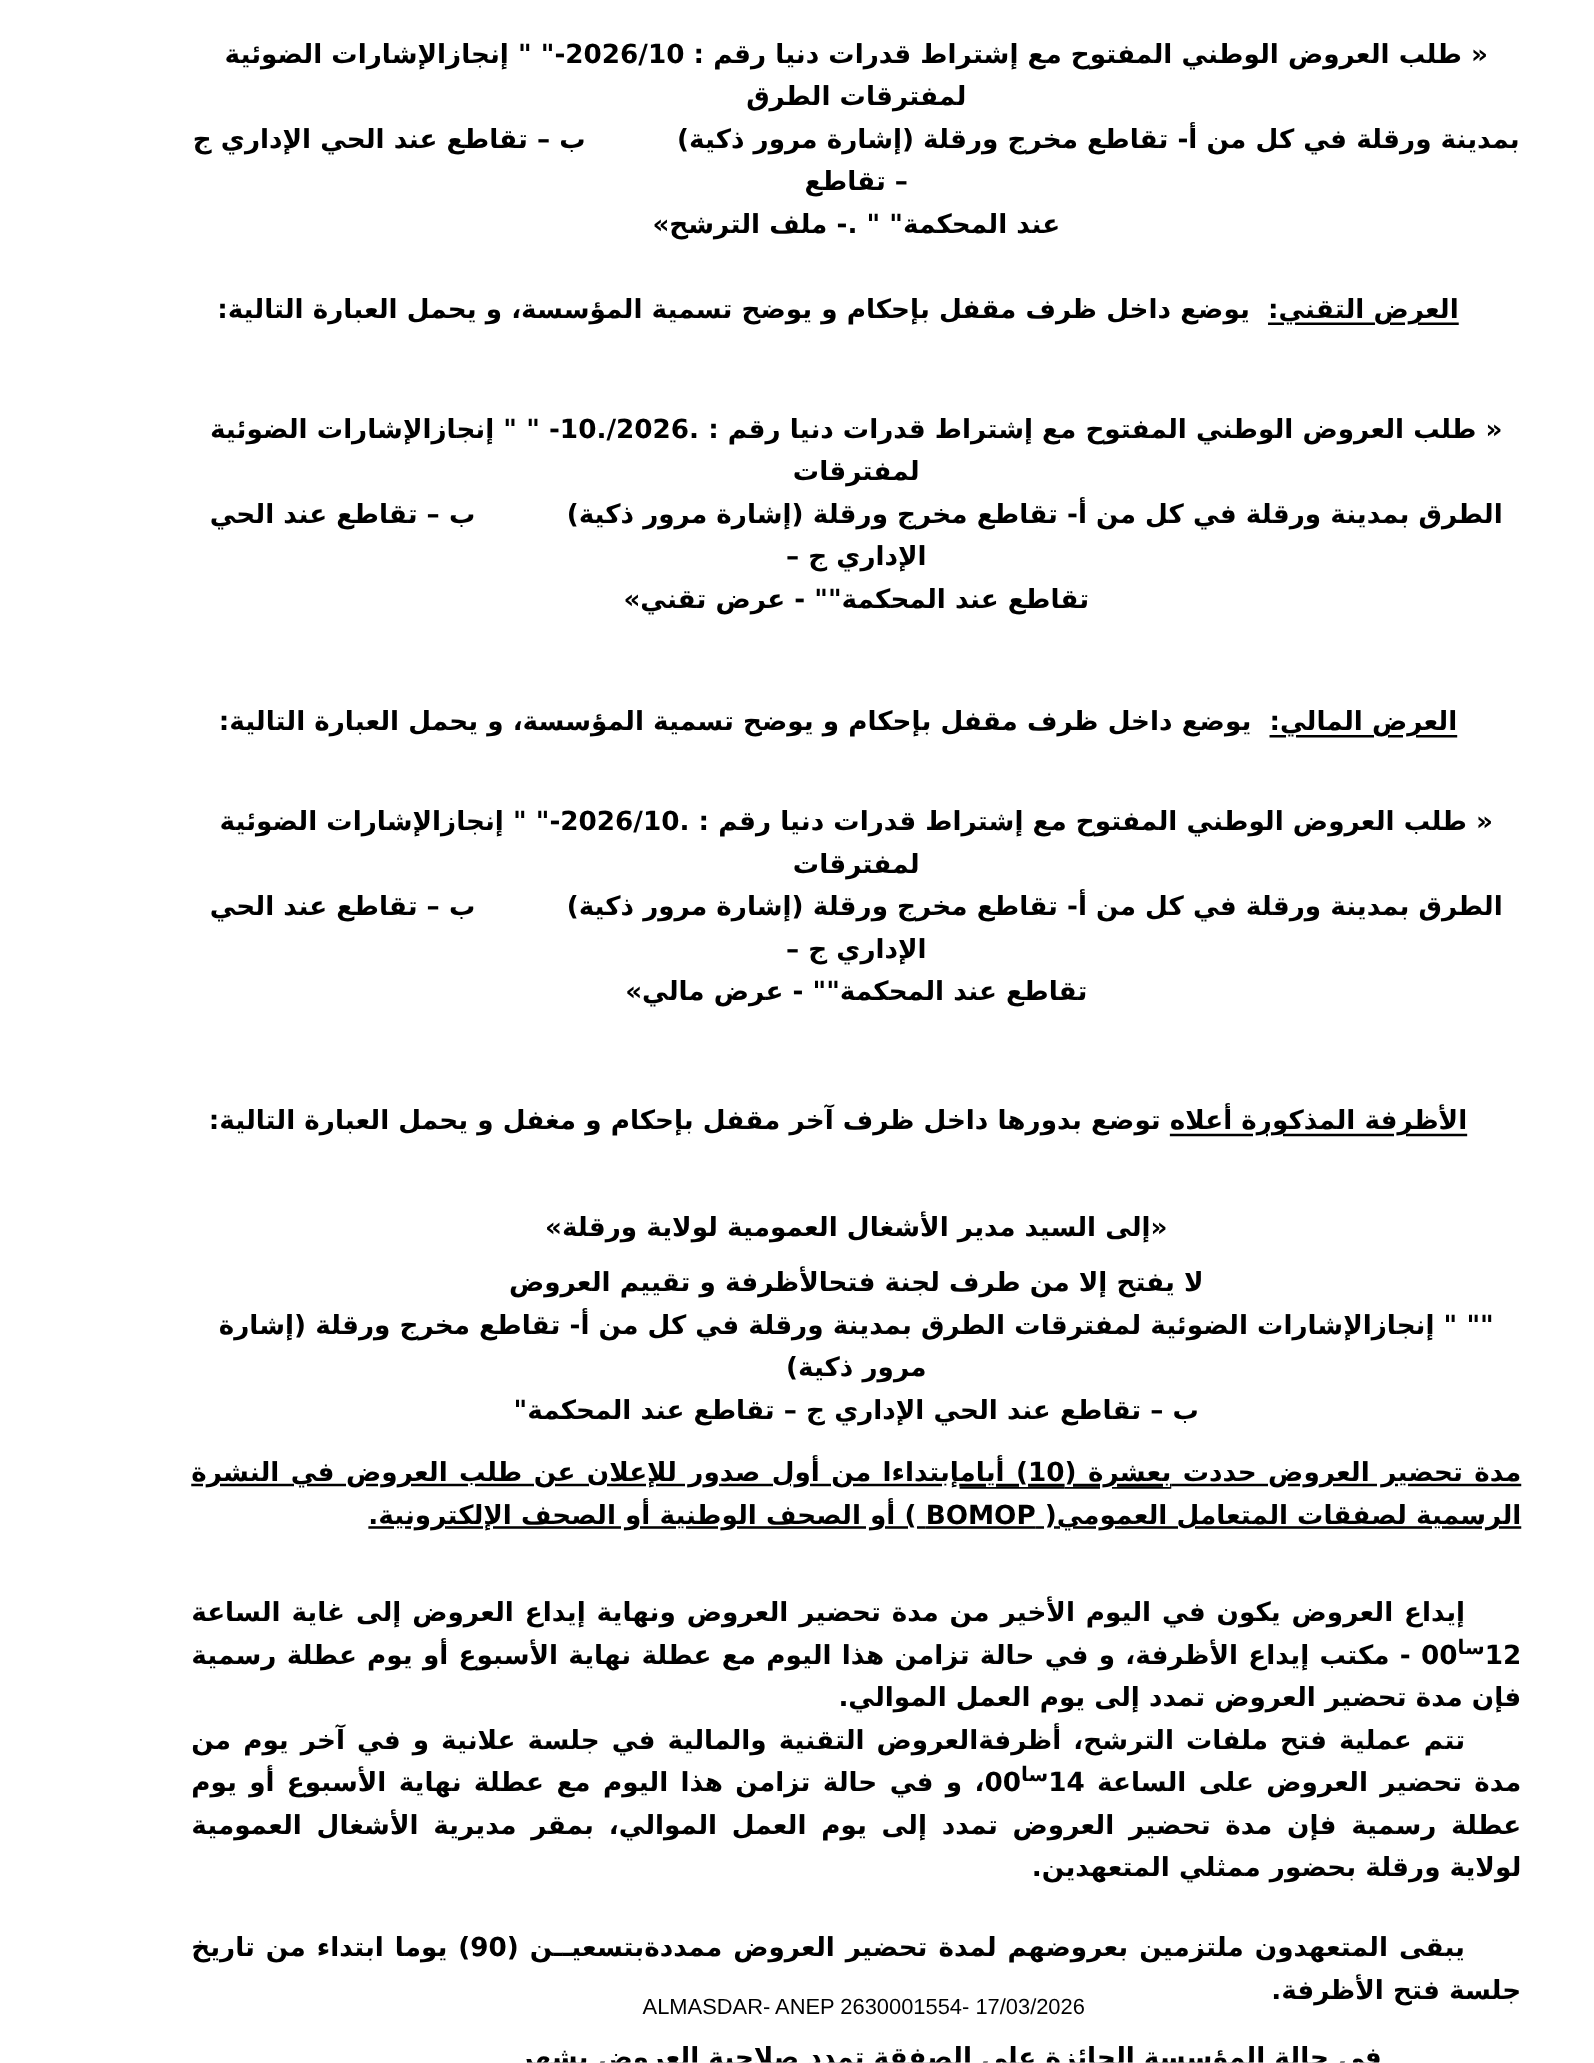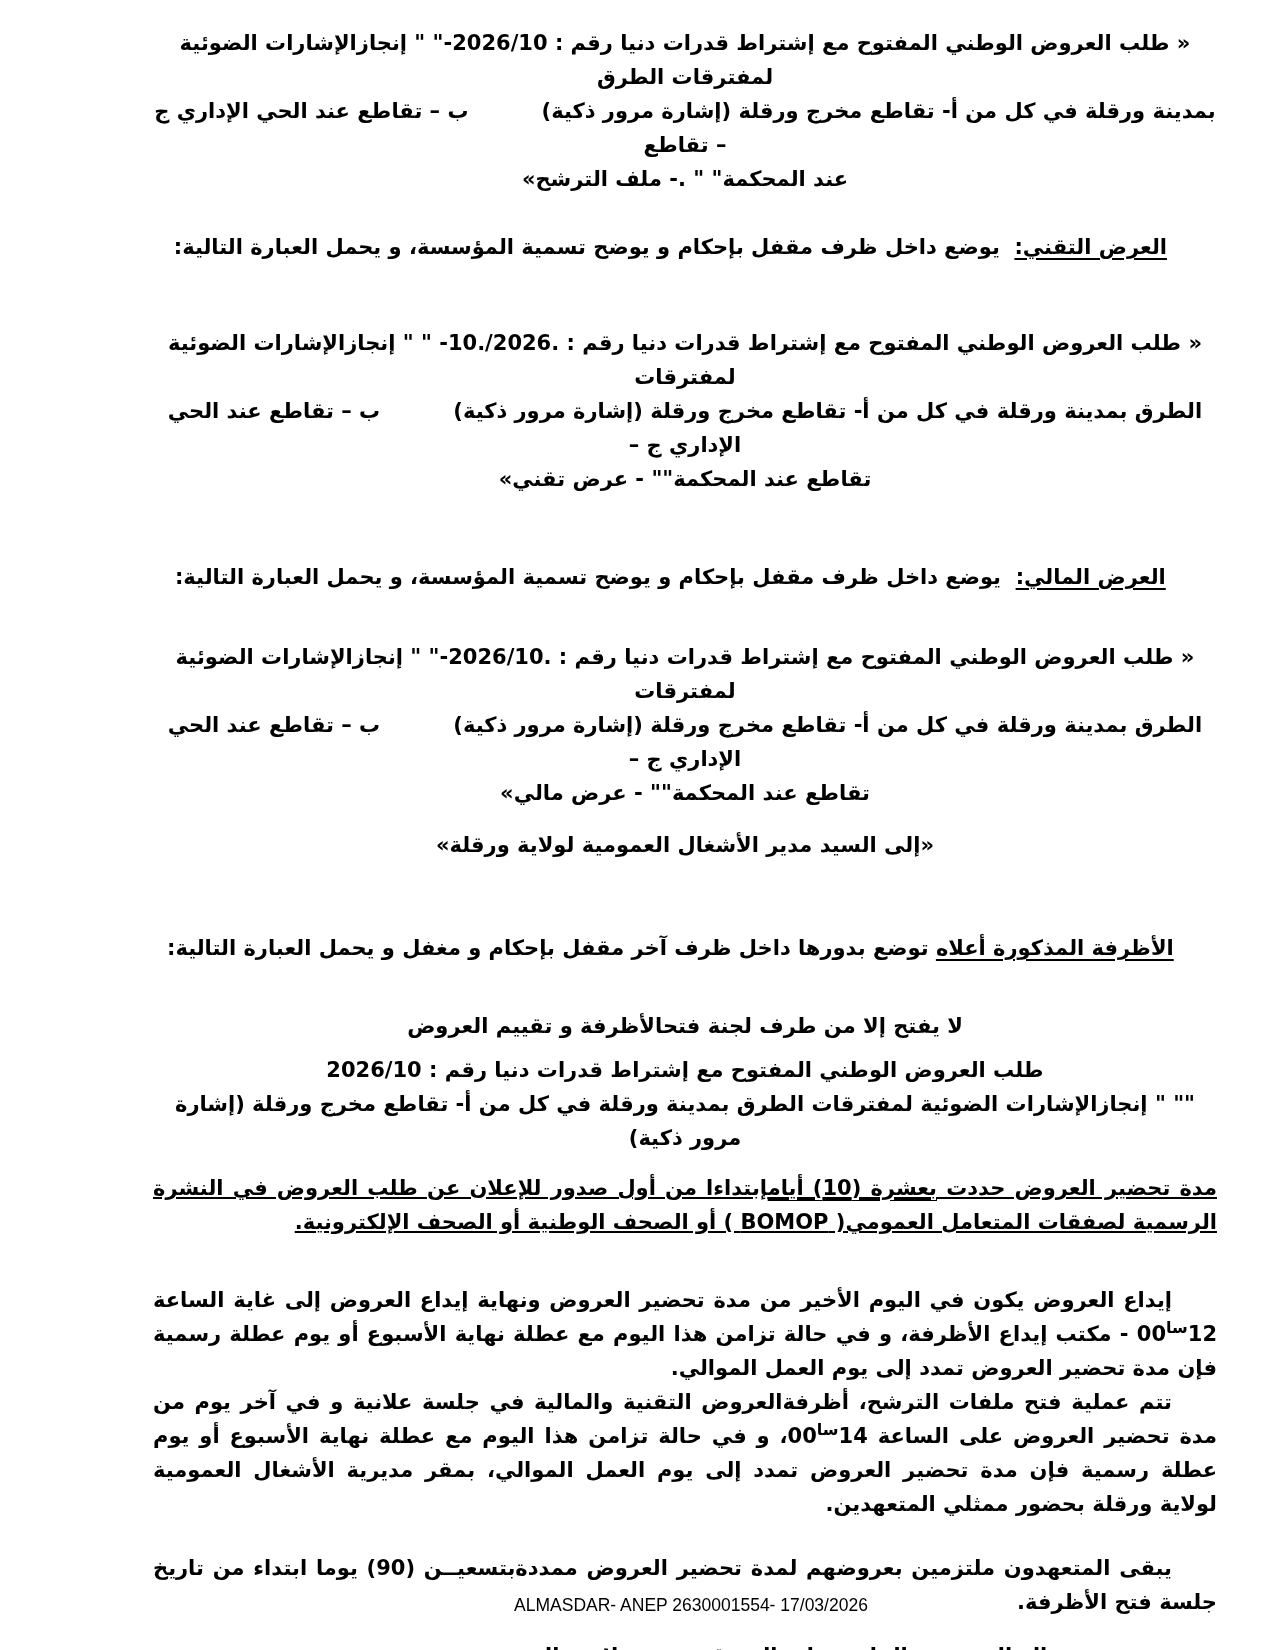--- a/index.html
+++ b/index.html
@@ -68,28 +68,28 @@
   <div id="b4" class="line right">
     <span class="u">العرض المالي:</span><span>  يوضع داخل ظرف مقفل بإحكام و يوضح تسمية المؤسسة، و يحمل العبارة التالية:</span>
   </div>
 
   <div id="b5">
     <div class="line center">« طلب العروض الوطني المفتوح مع إشتراط قدرات دنيا رقم : .2026/10-" " إنجازالإشارات الضوئية لمفترقات</div>
     <div class="line center">الطرق بمدينة ورقلة في كل من أ- تقاطع مخرج ورقلة (إشارة مرور ذكية)          ب – تقاطع عند الحي الإداري ج –</div>
     <div class="line center">تقاطع عند المحكمة"" - عرض مالي»</div>
   </div>
 
-  <div id="b7" class="line center">«إلى السيد مدير الأشغال العمومية لولاية ورقلة»</div>
-
   <div id="b6" class="line right">
     <span class="u">الأظرفة المذكورة أعلاه</span><span> توضع بدورها داخل ظرف آخر مقفل بإحكام و مغفل و يحمل العبارة التالية:</span>
   </div>
+
+  <div id="b7" class="line center">«إلى السيد مدير الأشغال العمومية لولاية ورقلة»</div>
   <div id="b8" class="line center">لا يفتح إلا من طرف لجنة فتحالأظرفة و تقييم العروض</div>
-  <div id="b9" class="line center">طلب العروض الوطني المفتوح مع إشتراط قدرات دنيا رقم : 2026/10</div>
   <div id="b10" class="line center">"" " إنجازالإشارات الضوئية لمفترقات الطرق بمدينة ورقلة في كل من أ- تقاطع مخرج ورقلة (إشارة مرور ذكية)</div>
+  <div id="b11" class="line center">ب – تقاطع عند الحي الإداري ج – تقاطع عند المحكمة"</div>
 
   <div id="b12" class="just">
     <span>مدة تحضير العروض حددت </span><span class="u">بعشرة (10) أيام</span><span>إبتداءا من أول صدور للإعلان عن طلب العروض في النشرة الرسمية لصفقات المتعامل العمومي( BOMOP ) أو الصحف الوطنية أو الصحف الإلكترونية.</span>
   </div>
 
   <div id="b13" class="just">
     <span>إيداع العروض يكون في اليوم الأخير من مدة تحضير العروض ونهاية إيداع العروض إلى غاية الساعة 12</span><sup>سا</sup><span>00 - مكتب إيداع الأظرفة، و  في حالة تزامن هذا اليوم مع عطلة نهاية الأسبوع أو يوم عطلة رسمية فإن مدة تحضير العروض تمدد إلى يوم العمل الموالي.</span>
   </div>
 
   <div id="b14" class="just">

